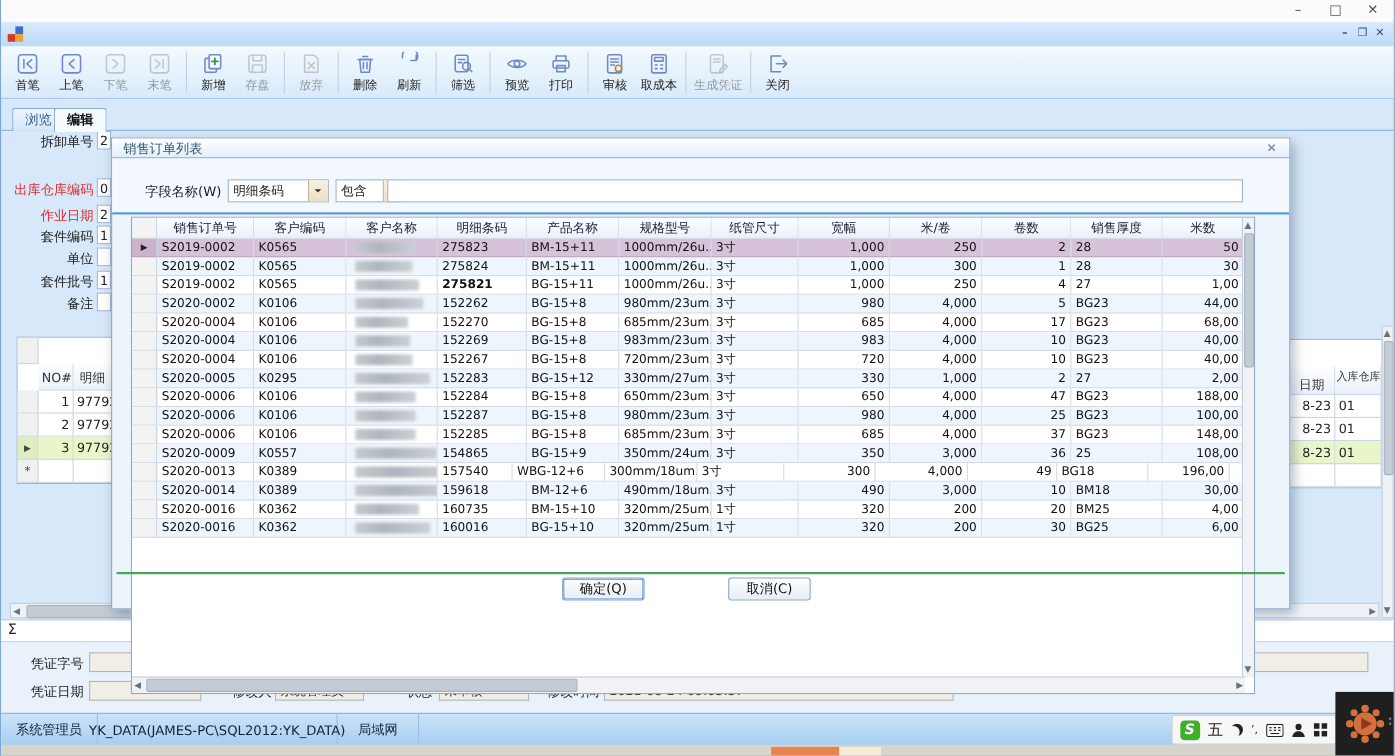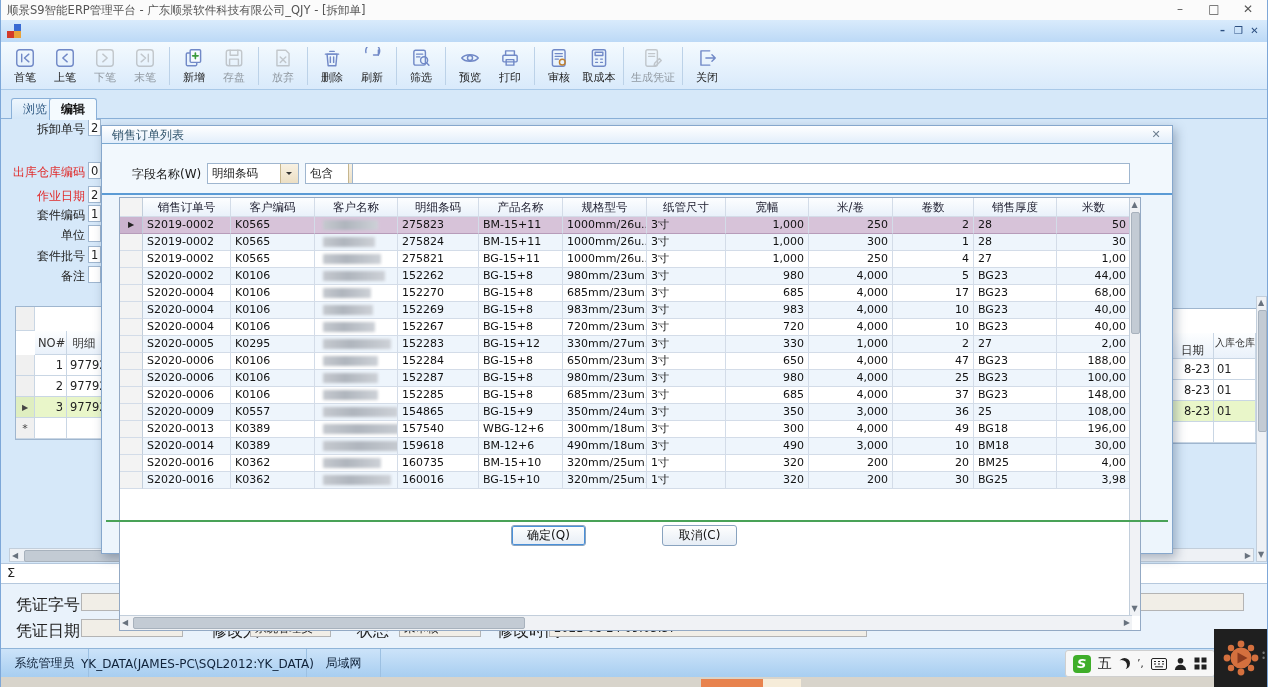--- a/index.html
+++ b/index.html
@@ -81,21 +81,21 @@
   #dlg-green{position:absolute;left:4px;top:394px;width:1062px;height:0;border-top:2px solid #49a257;}
   .dbtn{position:absolute;top:399px;height:21px;background:linear-gradient(#fefefe,#e6edf5);border:1px solid #89a3bf;border-radius:3px;
         font-size:12px;text-align:center;line-height:19px;color:#111;box-sizing:border-box;}
   .dbtn.primary{box-shadow:0 0 0 1px #4a90d9 inset;}
   
   #totrow{left:0;top:563px;width:100%;height:19px;background:#fff;border-top:1px solid #b5c8dd;border-bottom:1px solid #b5c8dd;}
   #sigma{position:absolute;left:6px;top:1px;font-size:13px;color:#222;}
   .totcell{position:absolute;top:0;height:18px;background:#fff;border:1px solid #a9bcd2;box-sizing:border-box;
            font-size:11px;line-height:16px;text-align:right;padding-right:3px;}
   #footer{left:0;top:584px;width:100%;height:64px;background:#e9f2fb;}
-  .flabel{position:absolute;font-size:16px;color:#222;white-space:nowrap;}
+  .flabel{position:absolute;text-align:right;font-size:12px;color:#222;white-space:nowrap;}
   .fbox{position:absolute;height:18px;background:#f1eee7;border:1px solid #b4b4b4;box-sizing:border-box;
         font-size:11.5px;line-height:16px;padding-left:4px;overflow:hidden;white-space:nowrap;color:#222;}
   
   #statusbar{left:0;top:648px;width:100%;height:29px;background:linear-gradient(#cce3f9,#a6cdf0);border-top:1px solid #8fb4d8;display:flex;}
   .sseg{border-right:1px solid #9cc0e2;height:100%;display:flex;align-items:center;justify-content:center;font-size:12px;color:#10233a;white-space:nowrap;padding:0 4px;box-sizing:border-box;}
   
   #taskstrip{left:0;top:677px;width:100%;height:10px;background:#d8d4cb;}
   #task-orange{position:absolute;left:700px;top:679px;width:62px;height:8px;background:#e8834e;}
   #task-cream{position:absolute;left:762px;top:679px;width:38px;height:8px;background:#f6ecd9;}
   #tray{left:1064px;top:650px;width:150px;height:27px;background:#f7f7f7;border:1px solid #cfcfcf;border-radius:3px;
@@ -106,21 +106,20 @@
   #moon{width:11px;height:11px;border-radius:50%;box-shadow:-3px 2px 0 0 #222 inset;}
   #corner{left:1213px;top:629px;width:55px;height:58px;background:#1f1f1f;z-index:21;}
   #corner .dots{position:absolute;right:3px;top:22px;color:#777;font-size:8px;line-height:5px;}
 </style>
 </head>
 <body>
 
 <div id="app">
 
   <div id="titlebar" class="abs">
-    <div class="ttext">顺景S9智能ERP管理平台 - 广东顺景软件科技有限公司_QJY - [拆卸单]</div>
     <div class="wbtn" style="right:70px;">–</div>
     <div class="wbtn" style="right:36px;">□</div>
     <div class="wbtn" style="right:2px;">✕</div>
   </div>
 
   <div id="menubar" class="abs">
     <div id="appicon">
       <div class="q" style="left:0;top:7px;background:#d33a2a;"></div>
       <div class="q" style="left:7px;top:0;background:#3a6bd3;"></div>
       <div class="q" style="left:7px;top:7px;background:#e8a23a;"></div>
@@ -418,21 +417,21 @@
             <div class="gcell" style="width: 83px;">28</div>
             <div class="gcell num" style="width: 74px;">30</div>
           </div>
           <div class="grow">
             <div class="gcell rowsel" style="width: 23px;"></div>
             <div class="gcell" style="width: 88px;">S2019-0002</div>
             <div class="gcell" style="width: 84px;">K0565</div>
             <div class="gcell" style="width: 83px;">
               <div class="blurbox" style="width: 58px;"></div>
             </div>
-            <div class="gcell" style="width: 81px;">275821</div>
+            <div class="gcell" style="width: 81px; font-weight: bold;">275821</div>
             <div class="gcell" style="width: 84px;">BG-15+11</div>
             <div class="gcell" style="width: 84px;">1000mm/26u...</div>
             <div class="gcell" style="width: 79px;">3寸</div>
             <div class="gcell num" style="width: 83px;">1,000</div>
             <div class="gcell num" style="width: 84px;">250</div>
             <div class="gcell num" style="width: 81px;">4</div>
             <div class="gcell" style="width: 83px;">27</div>
             <div class="gcell num" style="width: 74px;">1,00</div>
           </div>
           <div class="grow alt">
@@ -588,21 +587,21 @@
             <div class="gcell" style="width: 83px;">25</div>
             <div class="gcell num" style="width: 74px;">108,00</div>
           </div>
           <div class="grow">
             <div class="gcell rowsel" style="width: 23px;"></div>
             <div class="gcell" style="width: 88px;">S2020-0013</div>
             <div class="gcell" style="width: 84px;">K0389</div>
             <div class="gcell" style="width: 83px;">
               <div class="blurbox" style="width: 86px;"></div>
             </div>
-            <div class="gcell" style="width: 81px;">157540</div>
+            <div class="gcell" style="width: 68px;">157540</div>
             <div class="gcell" style="width: 84px;">WBG-12+6</div>
             <div class="gcell" style="width: 84px;">300mm/18um...</div>
             <div class="gcell" style="width: 79px;">3寸</div>
             <div class="gcell num" style="width: 83px;">300</div>
             <div class="gcell num" style="width: 84px;">4,000</div>
             <div class="gcell num" style="width: 81px;">49</div>
             <div class="gcell" style="width: 83px;">BG18</div>
             <div class="gcell num" style="width: 74px;">196,00</div>
           </div>
           <div class="grow alt">
@@ -647,21 +646,21 @@
               <div class="blurbox" style="width: 68px;"></div>
             </div>
             <div class="gcell" style="width: 81px;">160016</div>
             <div class="gcell" style="width: 84px;">BG-15+10</div>
             <div class="gcell" style="width: 84px;">320mm/25um...</div>
             <div class="gcell" style="width: 79px;">1寸</div>
             <div class="gcell num" style="width: 83px;">320</div>
             <div class="gcell num" style="width: 84px;">200</div>
             <div class="gcell num" style="width: 81px;">30</div>
             <div class="gcell" style="width: 83px;">BG25</div>
-            <div class="gcell num" style="width: 74px;">3,98</div>
+            <div class="gcell num" style="width: 74px;">6,00</div>
           </div>
         </div>
       <div id="gvscroll">
         <div class="sarrow" style="left:0;top:1px;width:9px;">▲</div>
         <div class="sthumb" style="left:1px;top:14px;width:7px;height:120px;"></div>
         <div class="sarrow" style="left:0;bottom:1px;width:9px;">▼</div>
       </div>
       <div id="ghscroll">
         <div class="sarrow" style="left:2px;top:1px;">◀</div>
         <div class="sthumb" style="left:13px;top:1px;width:390px;height:10px;"></div>

